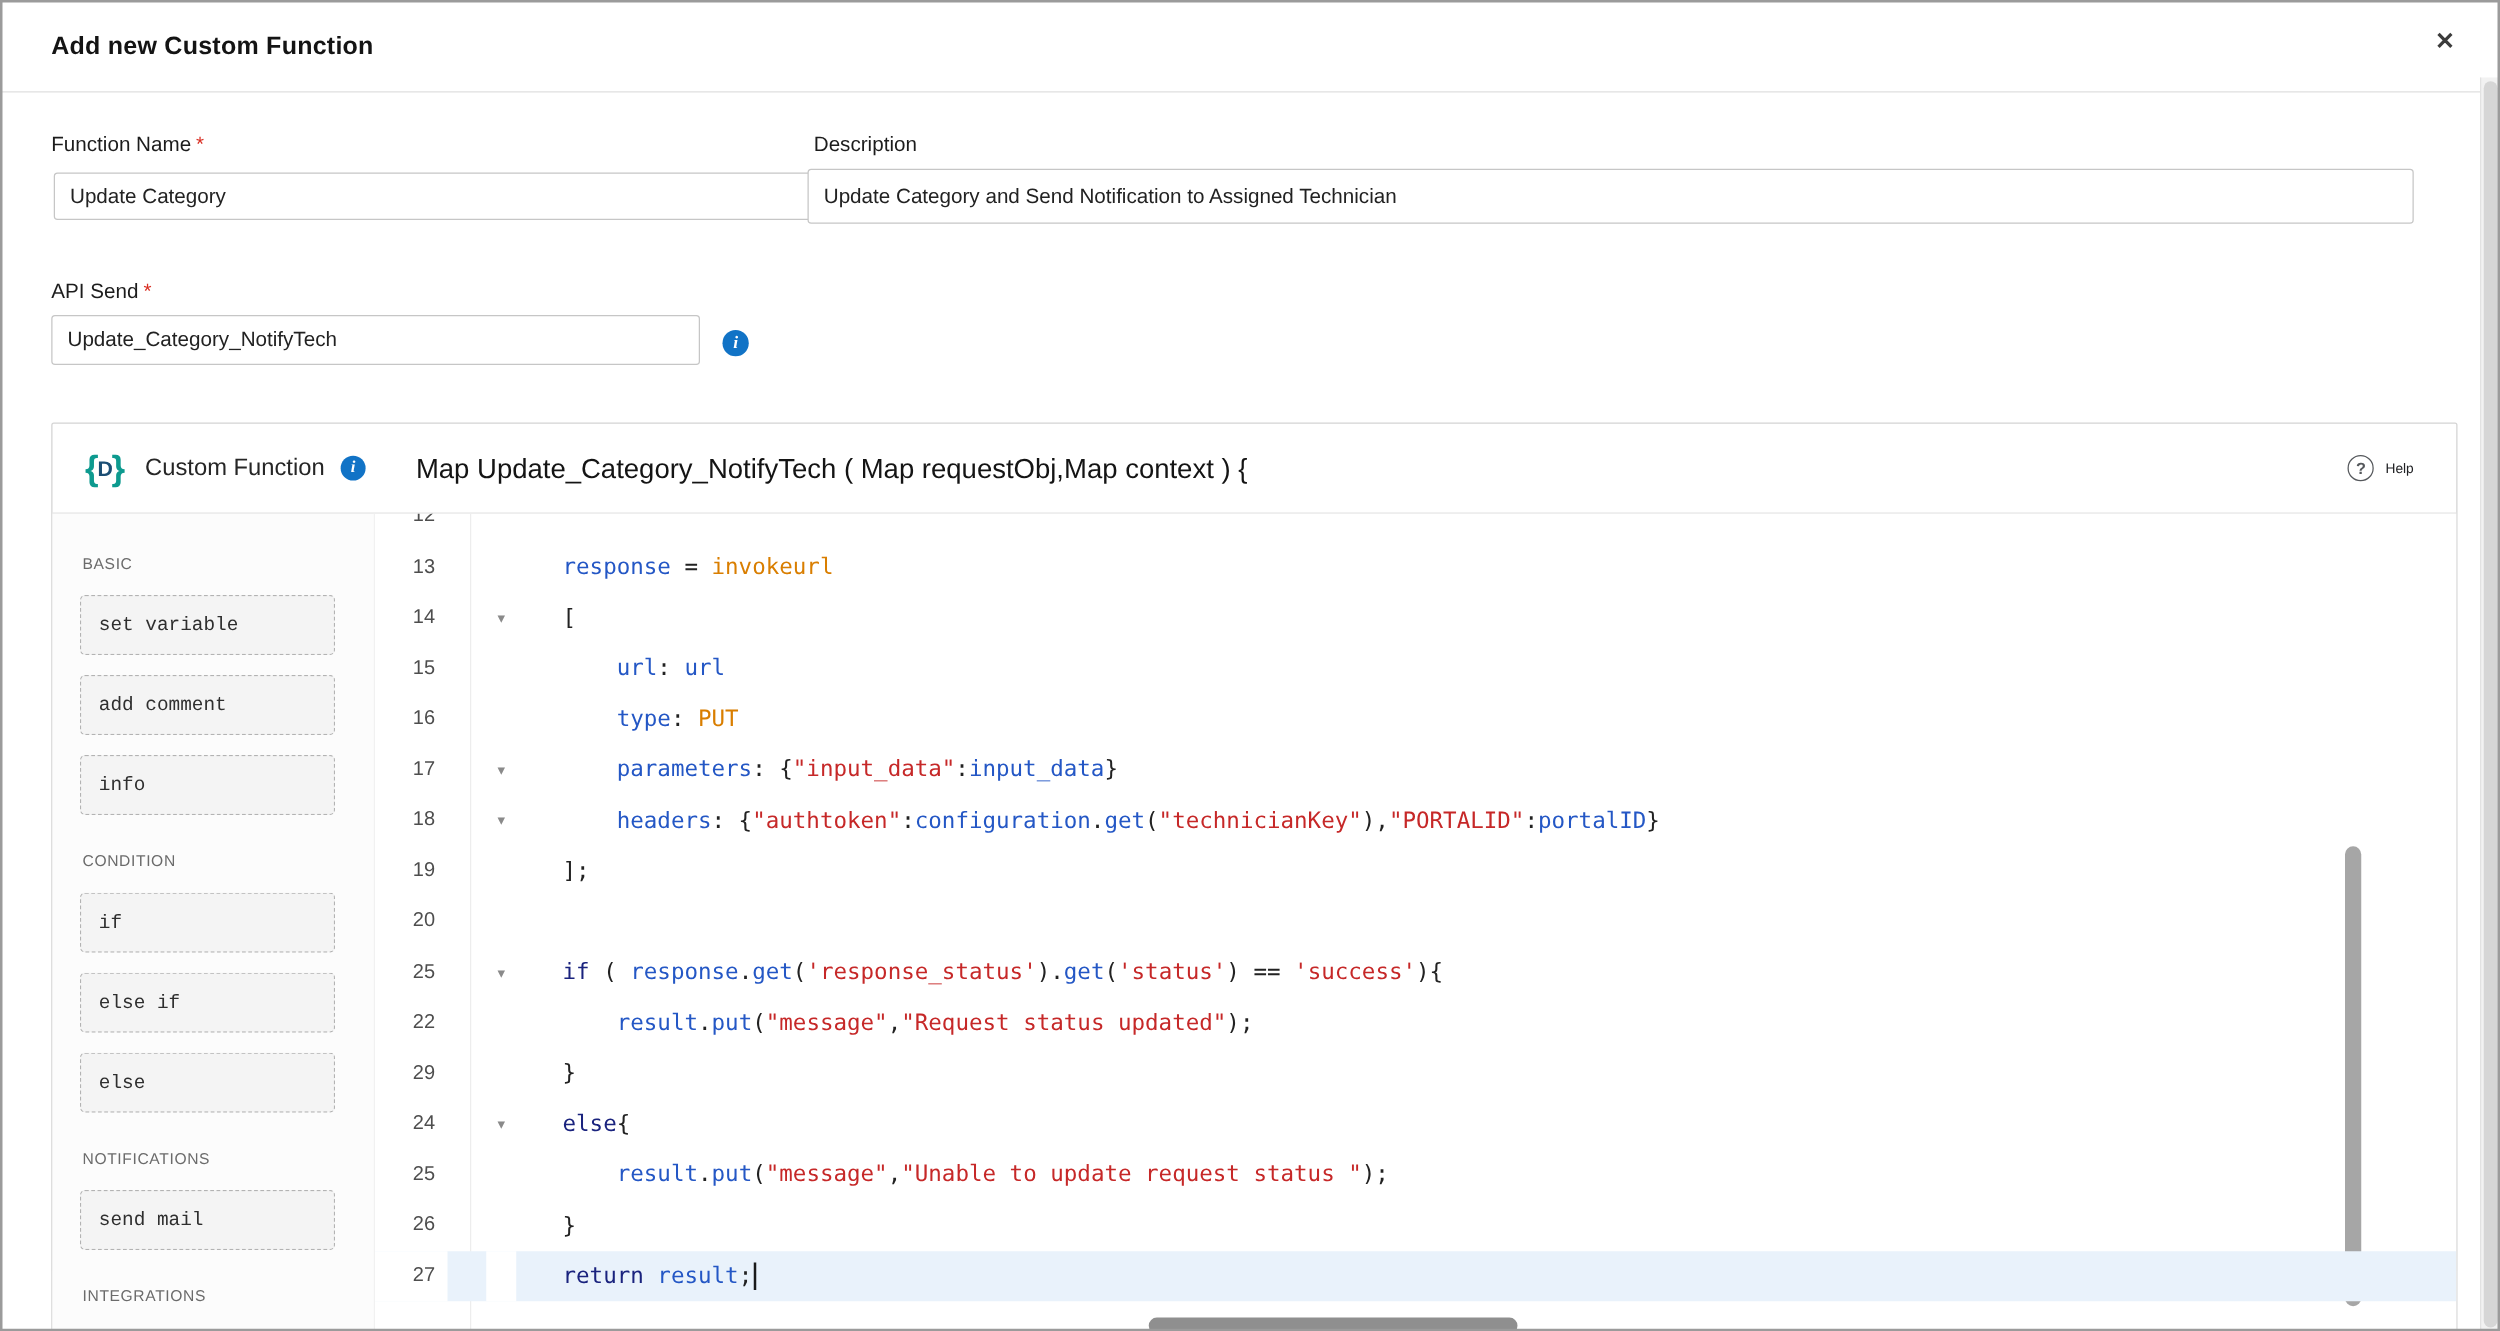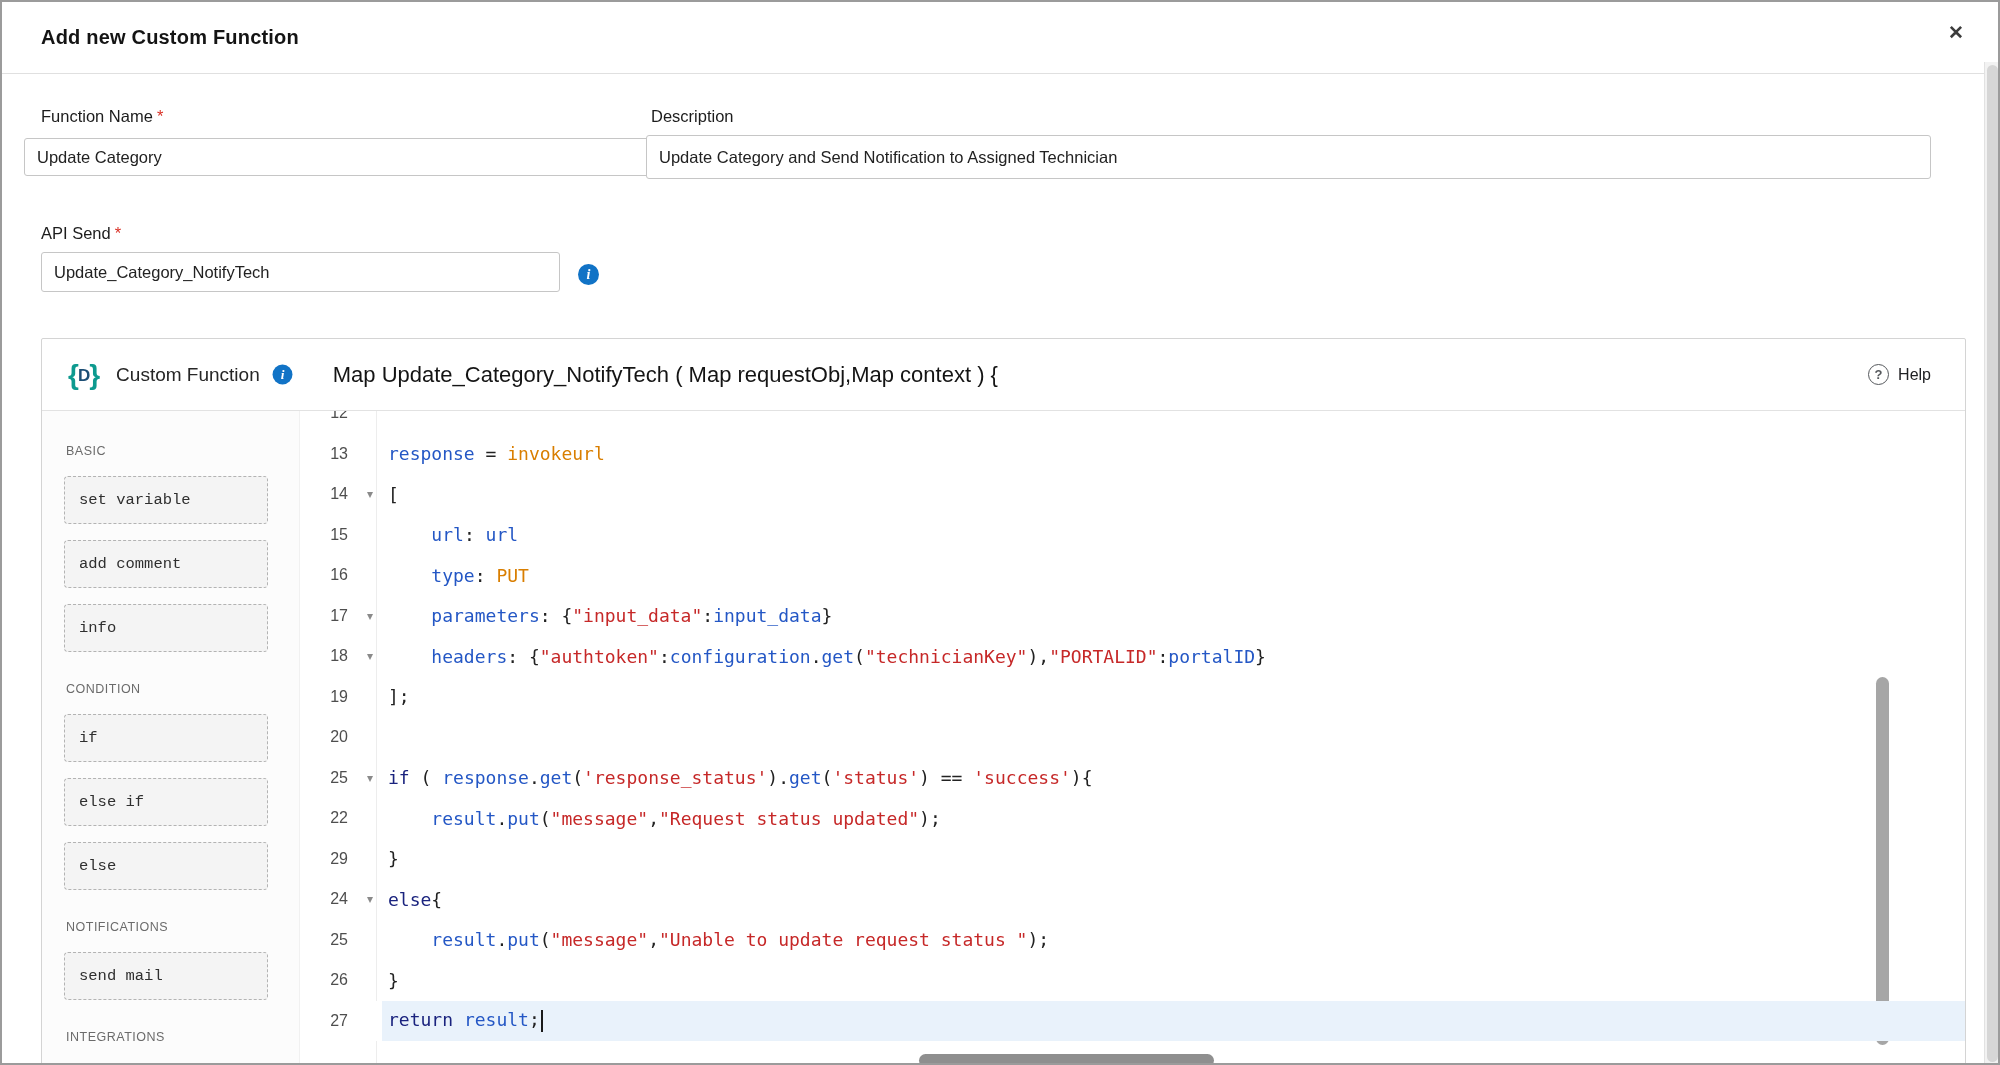--- a/index.html
+++ b/index.html
@@ -17,21 +17,21 @@
   
   .page-scrollbar{position:absolute;right:0;top:62px;bottom:0;width:15px;background:#f2f2f2;border-left:1px solid #e2e2e2;}
   .page-scrollbar .thumb{position:absolute;left:2px;right:2px;top:3px;bottom:3px;background:#d6d6d6;border-radius:6px;}
 
   
   .fld-label{position:absolute;font-size:16.5px;color:#1c1c1c;}
   .req{color:#d93025;margin-left:4px;}
   .txt-input{position:absolute;border:1px solid #c6c6c6;border-radius:3px;font-family:"Liberation Sans",sans-serif;
     font-size:16.5px;color:#222;padding:0 12px;box-sizing:border-box;background:#fff;outline:none;}
   #fn-label{left:41px;top:107px;}
-  #fn-input{left:24px;top:138px;width:672px;height:38px;}
+  #fn-input{left:43px;top:138px;width:672px;height:38px;}
   #desc-label{left:635px;top:107px;margin-left:16px;}
   #desc-input{left:635px;top:135px;width:1285px;height:44px;margin-left:11px;}
   #api-label{left:41px;top:224px;}
   #api-input{left:41px;top:252px;width:519px;height:40px;}
 
   .info-icon{display:inline-flex;align-items:center;justify-content:center;width:21px;height:21px;border-radius:50%;
     background:#1173c6;color:#fff;font-family:"Liberation Serif",serif;font-style:italic;font-weight:700;font-size:14px;}
   #api-info{position:absolute;left:578px;top:264px;}
 
   
@@ -40,35 +40,35 @@
   .deluge-icon{display:inline-flex;align-items:center;line-height:1;}
   .deluge-icon .brace{color:#0d9a8f;font-weight:700;font-size:28px;}
   .deluge-icon .dletter{color:#1c4e74;font-weight:700;font-size:17px;margin:0 -1px;position:relative;top:1px;}
   .panel-title{margin-left:16px;font-size:19px;color:#262626;}
   .panel-title-info{margin-left:12px;transform:scale(.95);}
   .signature{margin-left:40px;font-size:22px;color:#141414;}
   .hspacer{flex:1;}
   .help-wrap{display:flex;align-items:center;gap:9px;margin-right:8px;cursor:pointer;}
   .help-circle{display:inline-flex;align-items:center;justify-content:center;width:21px;height:21px;border-radius:50%;
     border:1.6px solid #55585c;color:#55585c;font-size:13px;font-weight:700;box-sizing:border-box;}
-  .help-label{font-size:16px;color:#202124;}
+  .help-label{font-size:11px;color:#202124;}
 
   
   .sidebar{position:absolute;left:0;top:72px;bottom:0;width:258px;background:#fcfcfc;border-right:1px solid #f1f1f1;
     padding:33px 0 0 22px;box-sizing:border-box;overflow:hidden;}
   .sb-label{font-size:12.5px;color:#6b6b6b;letter-spacing:.5px;margin:0 0 18px 2px;}
   .sb-label:not(:first-child){margin-top:30px;}
   .sb-btn{display:block;width:204px;height:48px;margin-bottom:16px;background:#f4f4f4;border:1px dashed #b3b3b3;border-radius:4px;
     font-family:Liberation Mono, monospace;font-size:15.5px;color:#2f2f2f;text-align:left;padding:0 14px;cursor:pointer;}
 
   
   .code-area{position:absolute;left:258px;top:72px;right:0;bottom:0;overflow:hidden;background:#fff;}
   .gutter-sep{position:absolute;left:76px;top:0;bottom:0;width:1px;background:#ededed;z-index:0;}
   .code-scroll{position:relative;margin-top:-18px;z-index:1;}
-  .crow{display:flex;align-items:center;height:40.5px;font-family:"DejaVu Sans Mono",monospace;font-size:18px;}
+  .crow{display:flex;align-items:center;height:40.5px;font-family:"DejaVu Sans Mono",monospace;font-size:18px;gap:31px;}
   .crow.active{background:#e9f2fb;}
   .crow.active .ln,.crow.active .fold{background:#fff;}
   .ln{flex:0 0 58px;height:100%;display:flex;align-items:center;justify-content:flex-end;padding-right:10px;box-sizing:border-box;
     font-family:"Liberation Sans",sans-serif;font-size:16px;color:#4e4e4e;}
   .fold{flex:0 0 24px;height:100%;display:flex;align-items:center;justify-content:center;color:#8a8a8a;font-size:12px;font-family:"Liberation Sans",sans-serif;}
   .ctext{white-space:pre;padding-left:6px;}
   .tok-v{color:#2457c5;}
   .tok-k{color:#d97e00;}
   .tok-s{color:#c62828;}
   .tok-p{color:#222222;}

